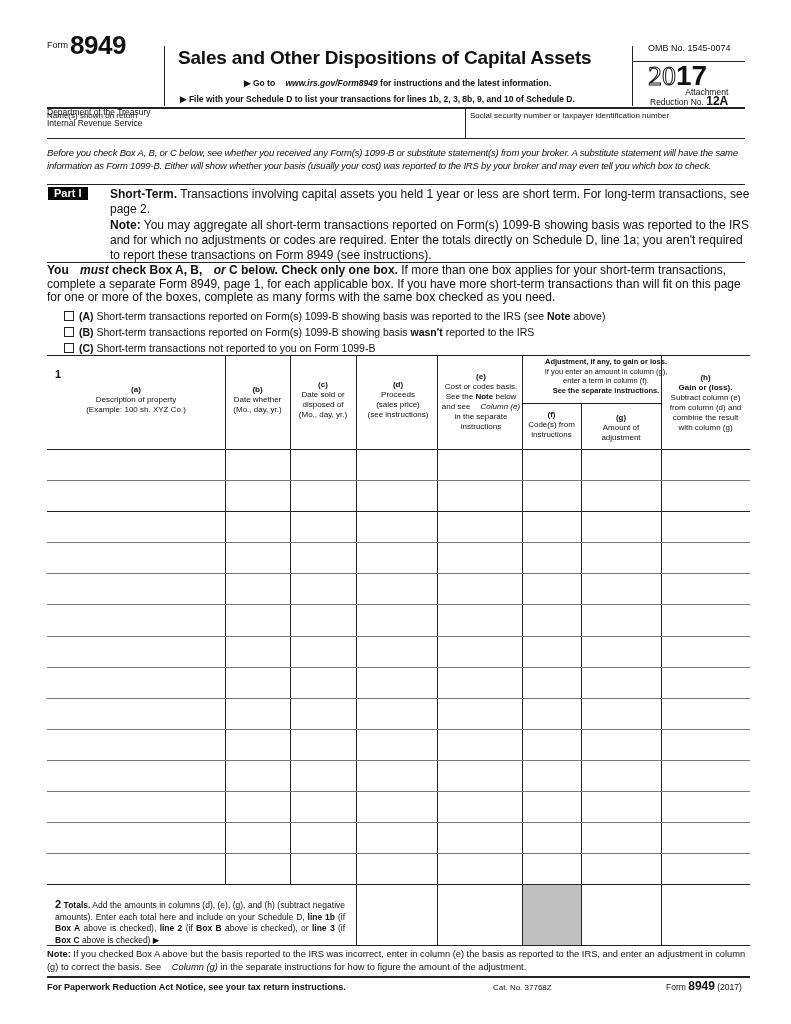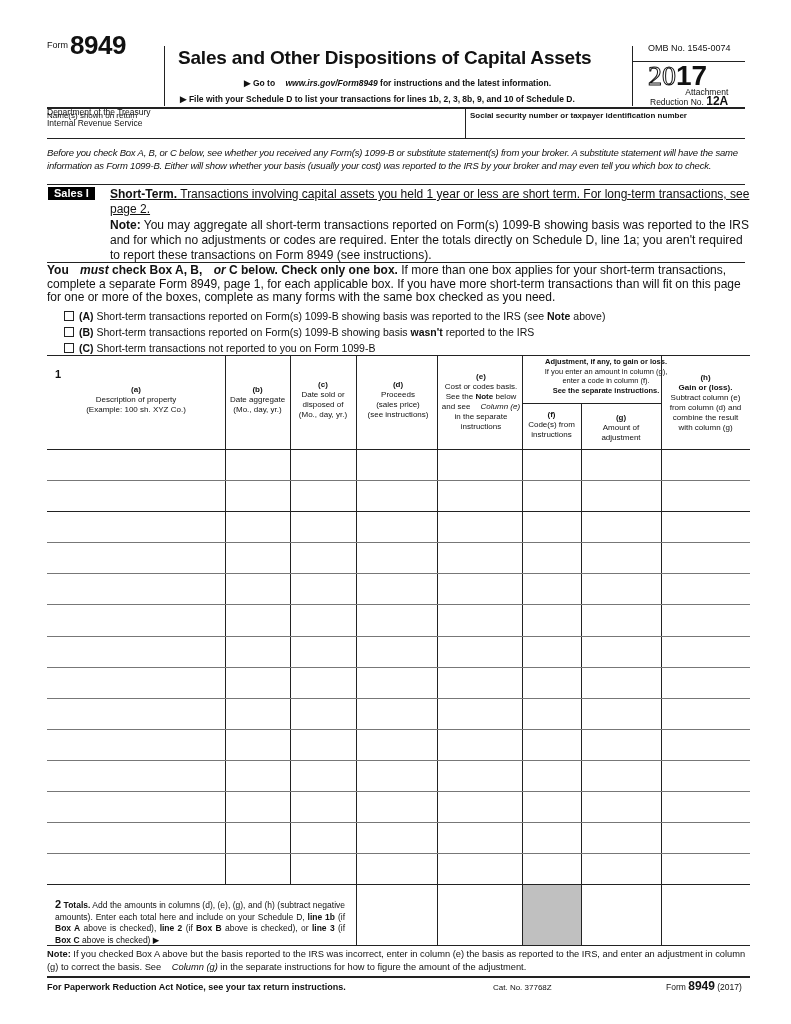--- a/index.html
+++ b/index.html
@@ -17,25 +17,25 @@
   .dept { left:47px; top:84px; font-size:8.5px; line-height:11px;margin-top:23px; }
   .title { left:178px; top:47px; font-size:19px; font-weight:bold; letter-spacing:-0.2px; }
   .sub1 { left:244px; top:78px; font-size:8.5px; font-weight:bold; }
   .sub2 { left:180px; top:94px; font-size:8.5px; font-weight:bold; }
   .omb { left:648px; top:43px; font-size:9px; }
   .year { left:648px; top:62px; font-size:28px; font-weight:900; line-height:28px; }
   .year .outl { color:#fff; -webkit-text-stroke:1px #111; font-weight:normal;font-family:Liberation Serif, serif; }
   .attach { left:650px; top:88px; font-size:8.5px; line-height:9px;text-align:right; }
   .attach .seq { font-size:12px; font-weight:bold; }
   .name-label { left:47px; top:111px; font-size:8px; }
-  .ssn-label { left:470px; top:111px; font-size:8px; font-weight:bold; }
+  .ssn-label { left:470px; top:111px; font-size:8px; font-weight:normal; }
 
   .intro { left:47px; top:146px; width:700px; font-size:9.5px; font-style:italic; line-height:13px; letter-spacing:-0.2px; }
   .part-badge { left:48px; top:187px; background:#000; color:#fff; font-weight:bold; font-size:11px; padding:0 6px; line-height:13px; }
-  .part-text { left:110px; top:187px; width:640px; font-size:12px; line-height:15px;text-decoration:underline; }
+  .part-text { left:110px; top:187px; width:640px; font-size:12px; line-height:15px; }
   .note-text { left:110px; top:218px; width:640px; font-size:12px; line-height:15px; }
   .must { left:47px; top:264px; width:710px; font-size:12px; line-height:13.5px; }
   .check-row { position:absolute; left:64px; font-size:10.5px; display:flex; align-items:center; }
   .cb { width:10px; height:10px; border:1px solid #222; margin-right:5px; background:#fff; box-sizing:border-box; }
 
   
   .th { position:absolute; font-size:8px; text-align:center; line-height:10px; }
   .line1 { left:55px; top:368px; font-size:11px; font-weight:bold; }
   .gray-cell { position:absolute; background:#c0c0c0; }
 
@@ -73,21 +73,21 @@
 <div class="abs name-label">Name(s) shown on return</div>
 <div class="entry" style="left:47px; top:121px; width:413px; height:16px;"></div>
 <div class="vline" style="left:465px; top:109px; height:29px;"></div>
 <div class="abs ssn-label">Social security number or taxpayer identification number</div>
 <div class="entry" style="left:470px; top:121px; width:275px; height:16px;"></div>
 <div class="hline" style="left:47px; top:138px; width:698px; height:1px;"></div>
 
 <div class="abs intro">Before you check Box A, B, or C below, see whether you received any Form(s) 1099-B or substitute statement(s) from your broker. A substitute statement will have the same information as Form 1099-B. Either will show whether your basis (usually your cost) was reported to the IRS by your broker and may even tell you which box to check.</div>
 <div class="hline" style="left:47px; top:184px; width:698px; height:1px;"></div>
 
-<div class="abs part-badge">Sales I</div>
+<div class="abs part-badge">Part I</div>
 <div class="abs part-text"><span class="bold">Short-Term.</span><span> Transactions involving capital assets you held 1 year or less are short term. For long-term transactions, see page 2.</span></div>
 <div class="abs note-text"><span class="bold">Note:</span><span> You may aggregate all short-term transactions reported on Form(s) 1099-B showing basis was reported to the IRS and for which no adjustments or codes are required. Enter the totals directly on Schedule D, line 1a; you aren't required to report these transactions on Form 8949 (see instructions).</span></div>
 <div class="hline" style="left:47px; top:262px; width:698px; height:1px;"></div>
 
 <div class="abs must"><b>You </b><b class="it">must</b><b> check Box A, B, </b><b class="it">or</b><b> C below. Check only one box.</b><span> If more than one box applies for your short-term transactions, complete a separate Form 8949, page 1, for each applicable box. If you have more short-term transactions than will fit on this page for one or more of the boxes, complete as many forms with the same box checked as you need.</span></div>
 
 <div class="check-row" style="top:310px;">
   <span class="cb"></span>
   <span><b>(A)</b><span> Short-term transactions reported on Form(s) 1099-B showing basis was reported to the IRS (see </span><b>Note</b><span> above)</span></span>
 </div>
@@ -105,21 +105,21 @@
   <div class="hline" style="left:47px; top:355px; width:703px;"></div>
   <div class="abs line1">1</div>
 
   <div class="th" style="left:47px; top:385px; width:178px;">
     <div class="bold">(a)</div>
     <div>Description of property</div>
     <div>(Example: 100 sh. XYZ Co.)</div>
   </div>
   <div class="th" style="left:225px; top:385px; width:65px;">
     <div class="bold">(b)</div>
-    <div>Date aggregate</div>
+    <div>Date whether</div>
     <div>(Mo., day, yr.)</div>
   </div>
   <div class="th" style="left:290px; top:380px; width:66px;">
     <div class="bold">(c)</div>
     <div>Date sold or</div>
     <div>disposed of</div>
     <div>(Mo., day, yr.)</div>
   </div>
   <div class="th" style="left:356px; top:380px; width:84px;">
     <div class="bold">(d)</div>
@@ -131,21 +131,21 @@
     <div class="bold">(e)</div>
     <div>Cost or codes basis.</div>
     <div><span>See the </span><b>Note</b><span> below</span></div>
     <div><span>and see </span><span class="it">Column (e)</span></div>
     <div>in the separate</div>
     <div>instructions</div>
   </div>
   <div class="th" style="left:522px; top:357px; width:168px; font-size:7.5px; line-height:9.5px;">
     <div class="bold">Adjustment, if any, to gain or loss.</div>
     <div>If you enter an amount in column (g),</div>
-    <div>enter a code in column (f).</div>
+    <div>enter a term in column (f).</div>
     <div class="bold">See the separate instructions.</div>
   </div>
   <div class="hline" style="left:522px; top:403px; width:139px;"></div>
   <div class="th" style="left:522px; top:410px; width:59px;">
     <div class="bold">(f)</div>
     <div>Code(s) from</div>
     <div>instructions</div>
   </div>
   <div class="th" style="left:581px; top:413px; width:80px;">
     <div class="bold">(g)</div>

